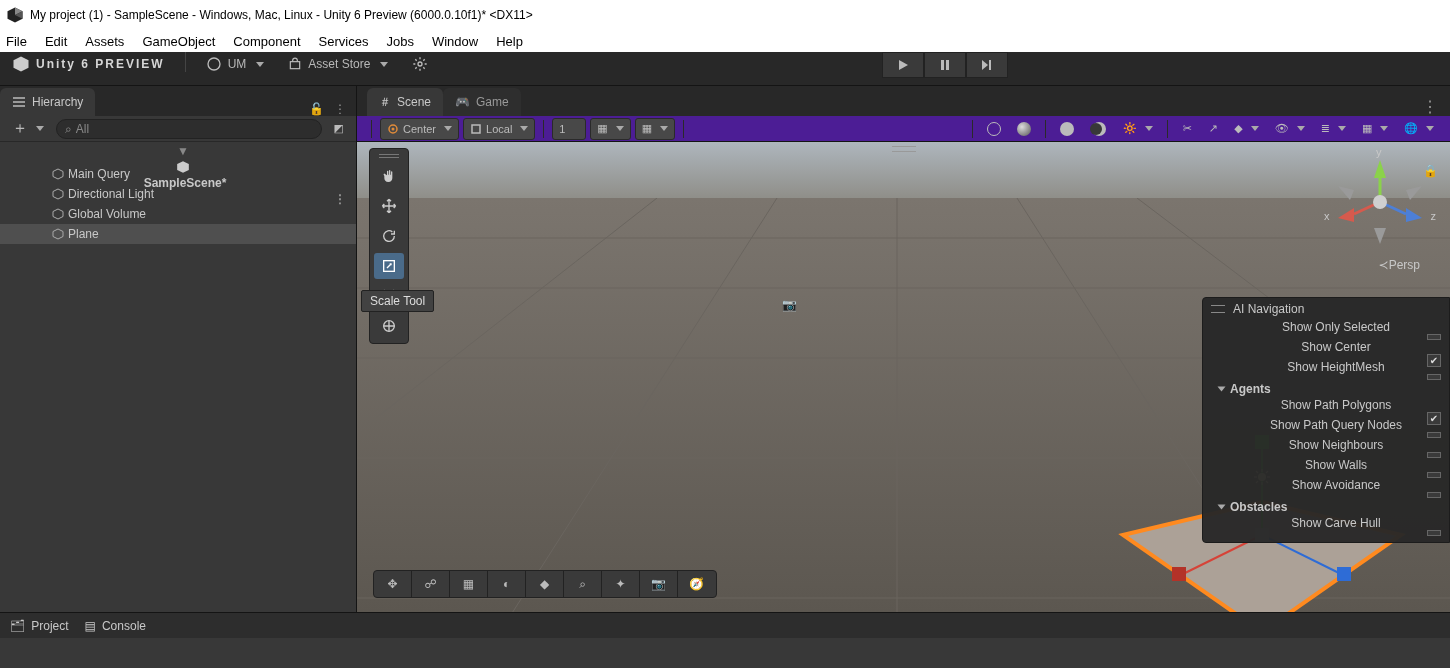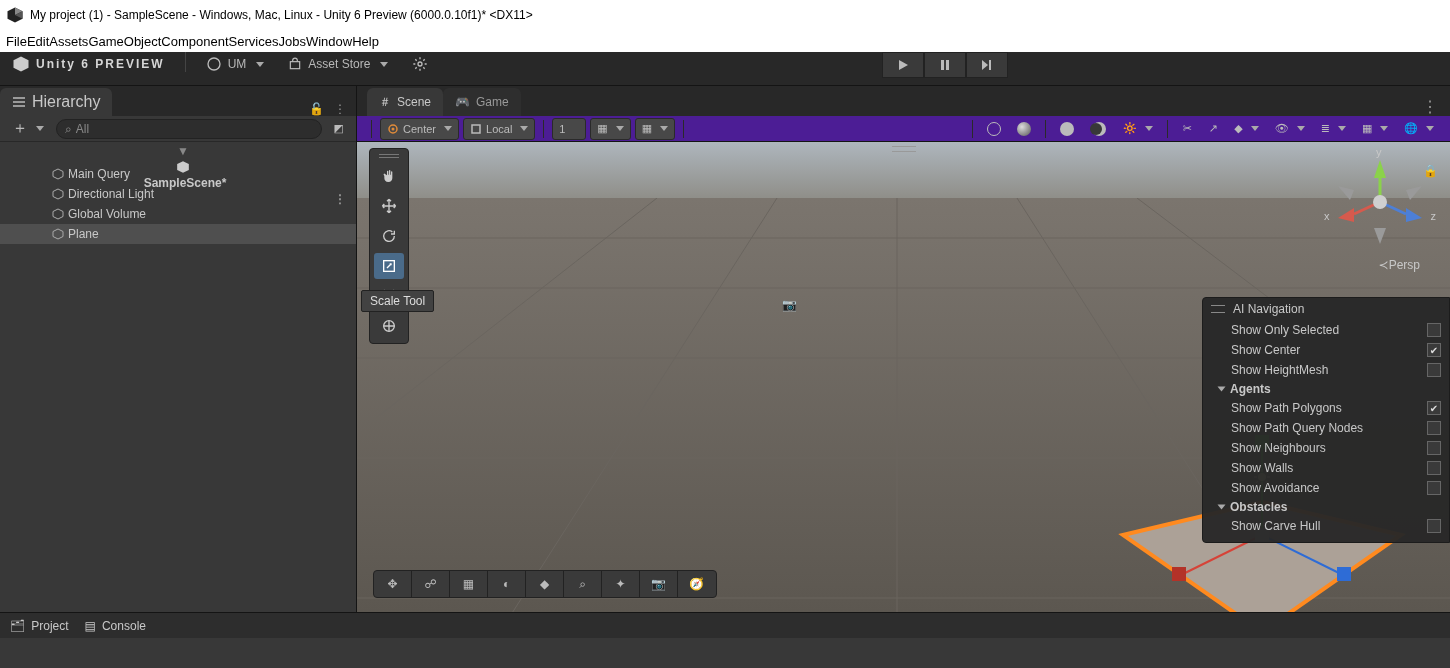--- a/index.html
+++ b/index.html
@@ -1,37 +1,37 @@
 <!DOCTYPE html>
 <html><head>
 <meta charset="utf-8">
 <style>
   * { box-sizing:border-box; margin:0; padding:0; font-family:"Segoe UI",Arial,sans-serif; }
   body { width:1450px; height:668px; background:#383838; color:#b8b8b8; font-size:12px; overflow:hidden; user-select:none; }
   
   .titlebar { height:30px; background:#fff; color:#000; display:flex; align-items:center; padding:0 6px; }
   .titlebar .icon { width:18px; height:18px; margin-right:6px; }
   
-  .menubar { height:22px; background:#fff; color:#000; display:flex; align-items:center; padding:0 6px; font-size:13px; }
+  .menubar { height:22px; background:#fff; color:#000; display:flex; align-items:center; padding:0 6px; gap:18px; font-size:13px; }
   .menubar span { cursor:default; }
   
   .topbar { height:34px; background:#282828; display:flex; padding:0 4px; gap:8px; border-bottom:1px solid #141414; }
   .topbar .pill { display:flex; align-items:center; gap:6px; padding:0 8px; height:24px; border-radius:3px; }
   .topbar .sep { width:1px; height:20px; background:#444; margin:0 4px; }
   .topbar .brand { font-weight:600; letter-spacing:2px; color:#d6d6d6; }
   .topbar .spacer { flex:1; }
   .play-controls { display:flex; gap:0; }
   .play-controls .pbtn { width:42px; height:26px; background:#3a3a3a; border:1px solid #222; display:flex; align-items:center; justify-content:center; }
   .caret { display:inline-block; width:0; height:0; border-left:4px solid transparent; border-right:4px solid transparent; border-top:5px solid #aaa; margin-left:4px; }
   
   .main { display:flex; height:526px; }
   
   .hier { width:357px; background:#383838; border-right:1px solid #141414; display:flex; flex-direction:column; }
   .tabrow { height:30px; background:#282828; display:flex; align-items:flex-end; }
-  .tabrow .tab { height:28px; background:#383838; border-radius:6px 6px 0 0; padding:0 12px; display:flex; align-items:center; gap:6px; color:#c8c8c8; font-size:16px; }
+  .tabrow .tab { height:28px; background:#383838; border-radius:6px 6px 0 0; padding:0 12px; display:flex; align-items:center; gap:6px; color:#c8c8c8; font-size:12px; }
   .tabrow .rside { margin-left:auto; display:flex; align-items:center; gap:10px; padding:0 10px; color:#999; }
   .hier-toolbar { height:26px; display:flex; align-items:center; padding:0 6px; gap:6px; border-bottom:1px solid #282828; }
   .hier-toolbar .search { flex:1; height:20px; background:#2d2d2d; border:1px solid #222; border-radius:10px; display:flex; align-items:center; padding:0 8px; color:#888; }
   .tree { padding-top:2px; }
   .tree-row { height:20px; display:flex; align-items:center; padding-left:10px; gap:2px; color:#c8c8c8; }
   .tree-row.scene { font-weight:600; }
   .tree-row.selected-alt { background:#4f4f4f; }
   .tree-row .tri { width:12px; color:#888; }
   .tree-row .cube { width:14px; }
   .tree-row .indent1 { width:26px; }
@@ -68,21 +68,21 @@
   .axis-label { position:absolute; font-size:11px; color:#c8c8c8; }
   .persp { position:absolute; right:30px; top:116px; color:#c8c8c8; font-size:12px; }
   .lock { position:absolute; right:12px; top:22px; color:#8a8a8a; font-size:12px; }
   
   .plane { position:absolute; left:760px; top:175px; width:290px; height:320px; }
   
   .aiNav { position:absolute; right:0; top:155px; width:248px; background:rgba(40,40,40,.96); border:1px solid #1c1c1c; border-radius:4px 0 0 4px; padding-bottom:6px; color:#c8c8c8; font-size:12px; }
   .aiNav .hdr { height:22px; display:flex; align-items:center; gap:8px; padding:0 8px; }
   .aiNav .hdr .grip { width:14px; height:8px; border-top:1px solid #888; border-bottom:1px solid #888; }
   .aiNav .sect { padding:2px 8px 2px 16px; display:flex; align-items:center; gap:6px; color:#c8c8c8; font-weight:600; }
-  .aiNav .row { height:20px; padding:0 8px 0 28px; display:flex; align-items:center; }
+  .aiNav .row { height:20px; padding:0 8px 0 28px; display:flex; align-items:center;flex-direction:column; }
   .aiNav .row .cb { margin-left:auto; width:14px; height:14px; border:1px solid #666; background:#3a3a3a; display:flex; align-items:center; justify-content:center; }
   .aiNav .row .cb.checked::after { content:"✔"; font-size:10px; color:#ddd; }
   .triSm { display:inline-block; width:0; height:0; border-left:5px solid #aaa; border-top:4px solid transparent; border-bottom:4px solid transparent; transform:rotate(90deg); }
   
   .bottom-overlay { position:absolute; left:16px; bottom:14px; height:28px; background:#3a3a3a; border:1px solid #222; border-radius:4px; display:flex; }
   .bottom-overlay .ob { width:38px; display:flex; align-items:center; justify-content:center; border-right:1px solid #222; color:#bbb; }
   .bottom-overlay .ob:last-child{ border-right:none; }
   
   .footer { height:26px; background:#2d2d2d; display:flex; align-items:center; gap:16px; padding:0 10px; color:#c8c8c8; border-top:1px solid #141414; }
   .footer .ftab { display:flex; align-items:center; gap:6px; }

